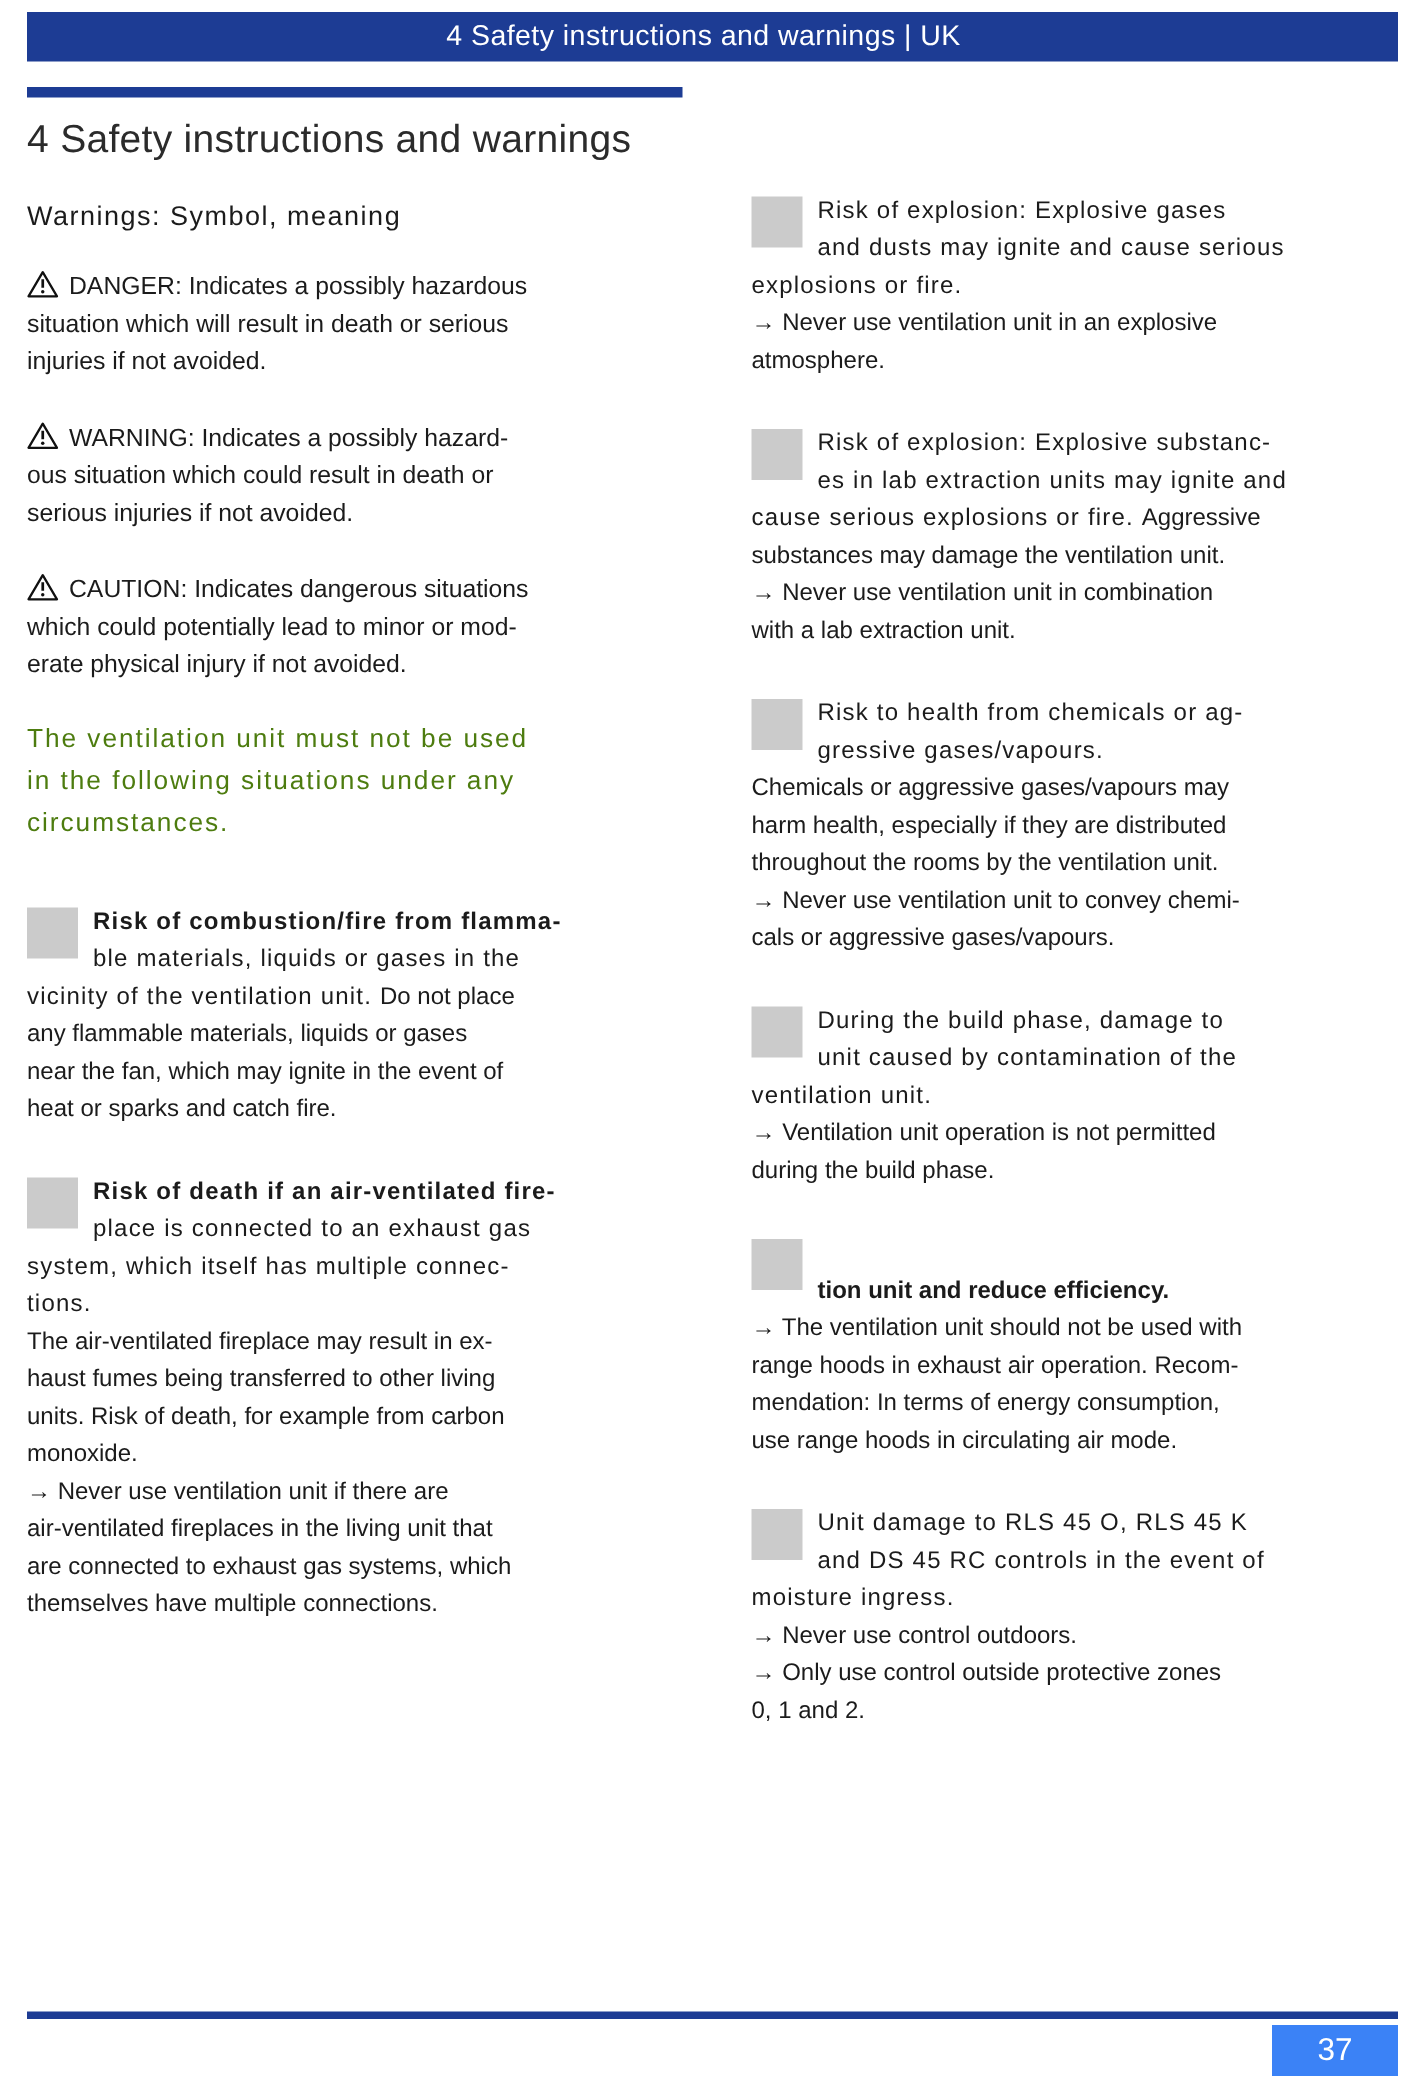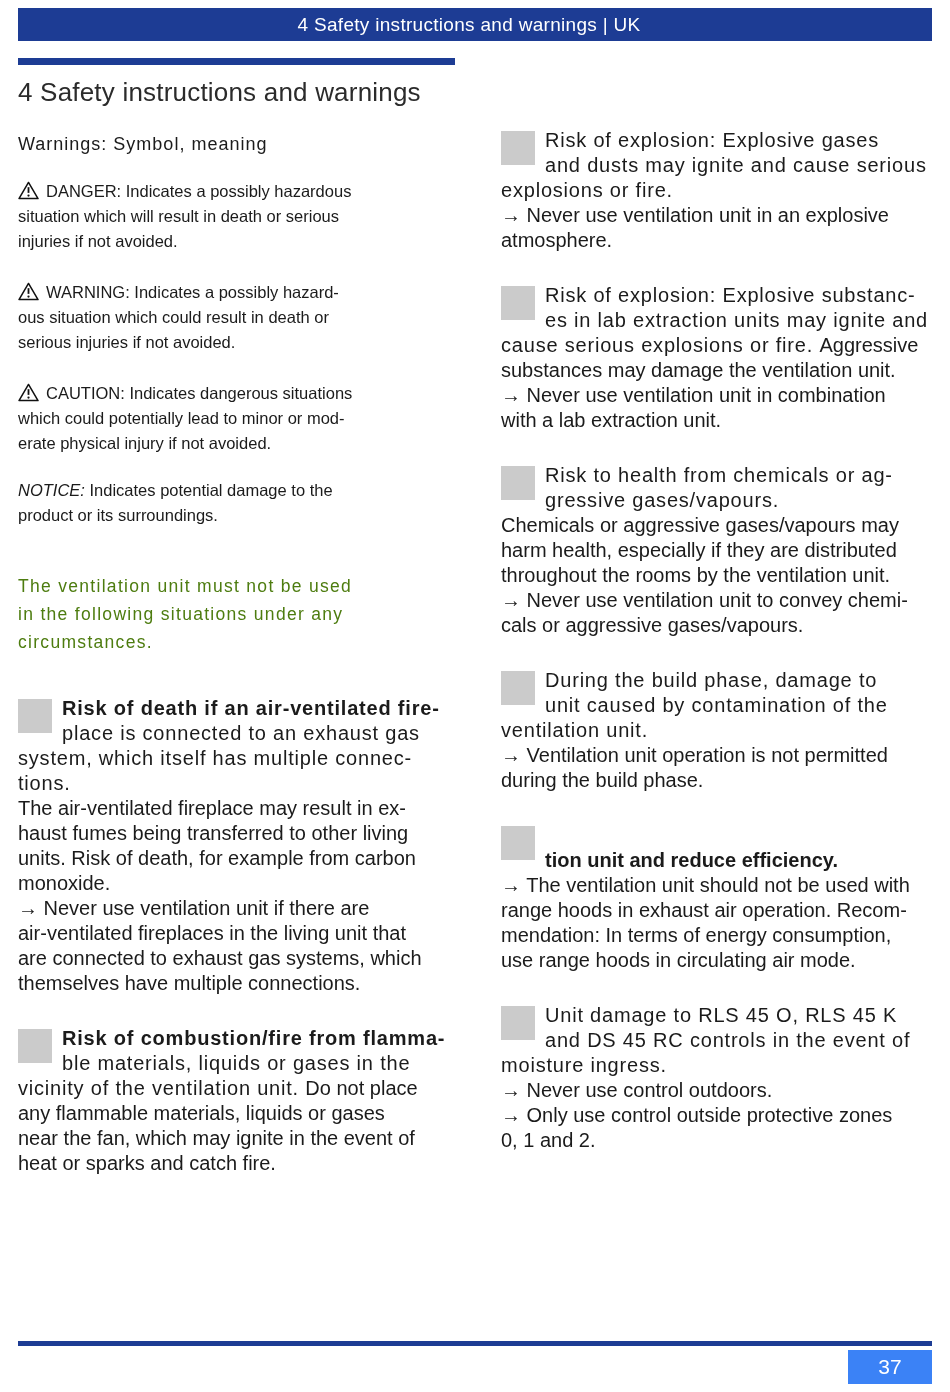--- a/index.html
+++ b/index.html
@@ -25,21 +25,21 @@
   .sym { font-size:16.5px; line-height:25px; margin-bottom:26px; }
   .sym.caution { margin-bottom:22px; }
   .sym.notice { margin-bottom:44px; }
   .pl { white-space:pre-line; }
   .tri { vertical-align:-3px; margin-right:7px; }
   .notice-term { font-style:italic; }
   .statement {
     font-size:17.5px; line-height:28px; letter-spacing:1.3px;
     white-space:pre-line; margin-bottom:40px; color:#4d7c0f;
   }
-  .warn { font-size:20px; line-height:25px; margin-bottom:30px; }
+  .warn { font-size:16px; line-height:25px; margin-bottom:30px; }
   .wicon { float:left; width:34px; height:34px; background:#cbcbcb; margin:3px 10px 6px 0; }
   .wtext { }
   .hb { font-weight:700; letter-spacing:0.8px; white-space:pre-line; }
   .hs { letter-spacing:0.8px; white-space:pre-line; }
   .tb { font-weight:700; white-space:pre-line; }
   .bd { white-space:pre-line; }
   .act { white-space:pre-line; }
   .rcol { padding-top:87px; }
   .footrule { position:absolute; left:18px; right:18px; bottom:46px; height:5px; background:#1d3c94; }
   .pagebox {
@@ -80,53 +80,51 @@
 serious injuries if not avoided.</span></p>
 
     <p class="sym caution"><svg class="tri" width="21" height="19" viewBox="0 0 22 20">
           <path d="M11 1.5 L21 18.5 H1 Z" fill="none" stroke="#111" stroke-width="1.6" stroke-linejoin="round"></path>
           <line x1="11" y1="6.5" x2="11" y2="12.5" stroke="#111" stroke-width="1.9"></line>
           <circle cx="11" cy="15.3" r="1.2" fill="#111"></circle>
         </svg><span class="pl">CAUTION: Indicates dangerous situations
 which could potentially lead to minor or mod-
 erate physical injury if not avoided.</span></p>
 
-    <p class="sym notice"><span class="notice-term">NOTICE:</span><span class="pl"> Indicates potential damage to the
-product or its surroundings.</span></p>
 
     <p class="statement">The ventilation unit must not be used
 in the following situations under any
 circumstances.</p>
+
+    <div class="warn">
+      <div class="wicon"></div>
+      <p class="wtext"><span class="hb">Risk of combustion/fire from flamma-</span><span class="hs">
+ble materials, liquids or gases in the
+vicinity of the ventilation unit. </span><span class="tb"></span><span class="bd">Do not place
+any flammable materials, liquids or gases
+near the fan, which may ignite in the event of
+heat or sparks and catch fire.</span></p>
+      <p class="act"></p>
+      <p class="act"></p>
+    </div>
 
     <div class="warn">
       <div class="wicon"></div>
       <p class="wtext"><span class="hb">Risk of death if an air-ventilated fire-</span><span class="hs">
 place is connected to an exhaust gas
 system, which itself has multiple connec-
 tions.</span><span class="tb"></span><span class="bd">
 The air-ventilated fireplace may result in ex-
 haust fumes being transferred to other living
 units. Risk of death, for example from carbon
 monoxide.</span></p>
       <p class="act">→ Never use ventilation unit if there are
 air-ventilated fireplaces in the living unit that
 are connected to exhaust gas systems, which
 themselves have multiple connections.</p>
-      <p class="act"></p>
-    </div>
-
-    <div class="warn">
-      <div class="wicon"></div>
-      <p class="wtext"><span class="hb">Risk of combustion/fire from flamma-</span><span class="hs">
-ble materials, liquids or gases in the
-vicinity of the ventilation unit. </span><span class="tb"></span><span class="bd">Do not place
-any flammable materials, liquids or gases
-near the fan, which may ignite in the event of
-heat or sparks and catch fire.</span></p>
-      <p class="act"></p>
       <p class="act"></p>
     </div>
   </div>
 
   <div class="col rcol">
 
     <div class="warn">
       <div class="wicon"></div>
       <p class="wtext"><span class="hb"></span><span class="hs">Risk of explosion: Explosive gases
 and dusts may ignite and cause serious

